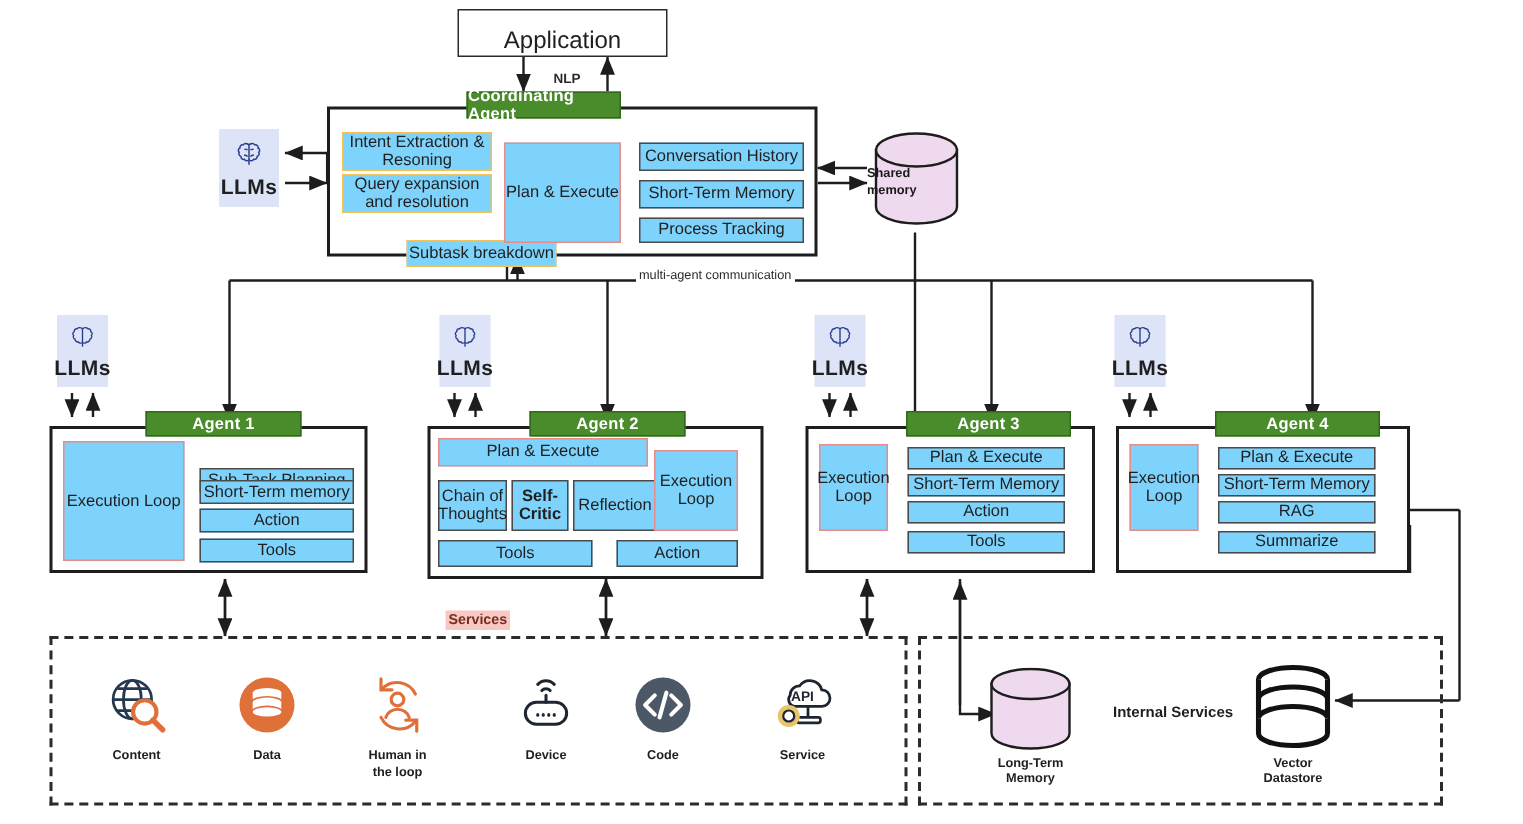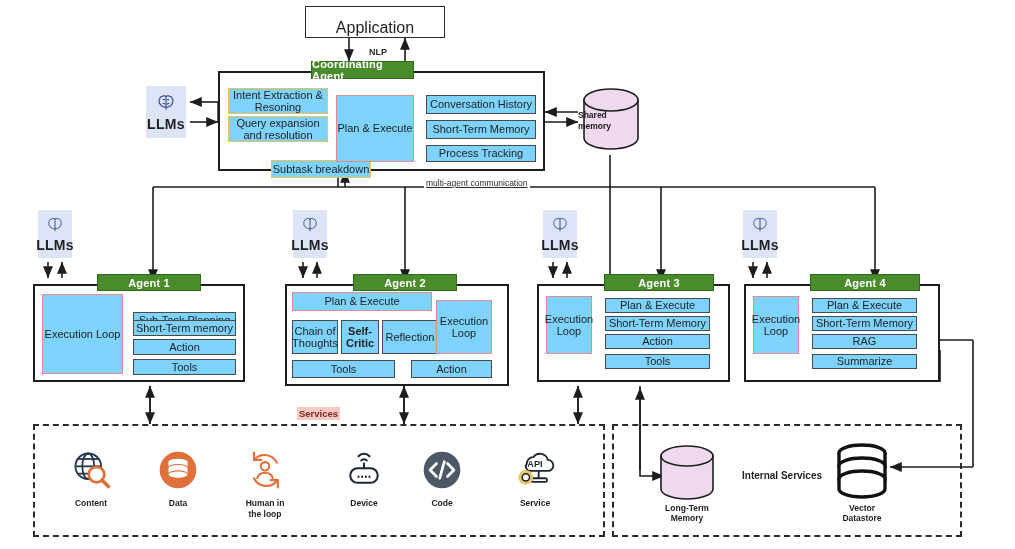--- a/index.html
+++ b/index.html
@@ -138,21 +138,21 @@
     <svg width="66" height="68" viewBox="0 0 66 68">
       <path d="M6,12 L6,50 a27,11 0 0 0 54,0 L60,12 z" fill="#efd9ee" stroke="#1d1d1d" stroke-width="1.6"></path>
       <ellipse cx="33" cy="12" rx="27" ry="11" fill="#efd9ee" stroke="#1d1d1d" stroke-width="1.6"></ellipse>
     </svg>
     <div style="position:absolute;left:0;top:22px;width:66px;text-align:left;font-size:8.5px;font-weight:bold;line-height:1.35;">
       <div>Shared</div>
       <div>memory</div>
     </div>
   </div>
 
-  <div class="floatlabel" style="left:424px;top:178px;text-decoration:underline;">multi-agent communication</div>
+  <div class="floatlabel" style="left:424px;top:178px;">multi-agent communication</div>
 
   <div class="llm" style="left:38px;top:210px;width:34px;height:48px;">
     <svg width="20" height="20" viewBox="0 0 24 24">
       <g fill="none" stroke="#2b3f8f" stroke-width="1.1">
         <path d="M12 4.2v15.2"></path>
         <path d="M12 5.2c-1-1.4-3.3-1.5-4.3-.2-1.5-.2-2.6 1-2.3 2.3-1.3.6-1.5 2.3-.5 3.1-.7 1.2 0 2.7 1.2 3-.1 1.4 1.3 2.5 2.6 2.1.6 1.2 2.4 1.4 3.3.4"></path>
         <path d="M12 5.2c1-1.4 3.3-1.5 4.3-.2 1.5-.2 2.6 1 2.3 2.3 1.3.6 1.5 2.3.5 3.1.7 1.2 0 2.7-1.2 3 .1 1.4-1.3 2.5-2.6 2.1-.6 1.2-2.4 1.4-3.3.4"></path>
       </g>
     </svg>
     <span class="cap">LLMs</span>

